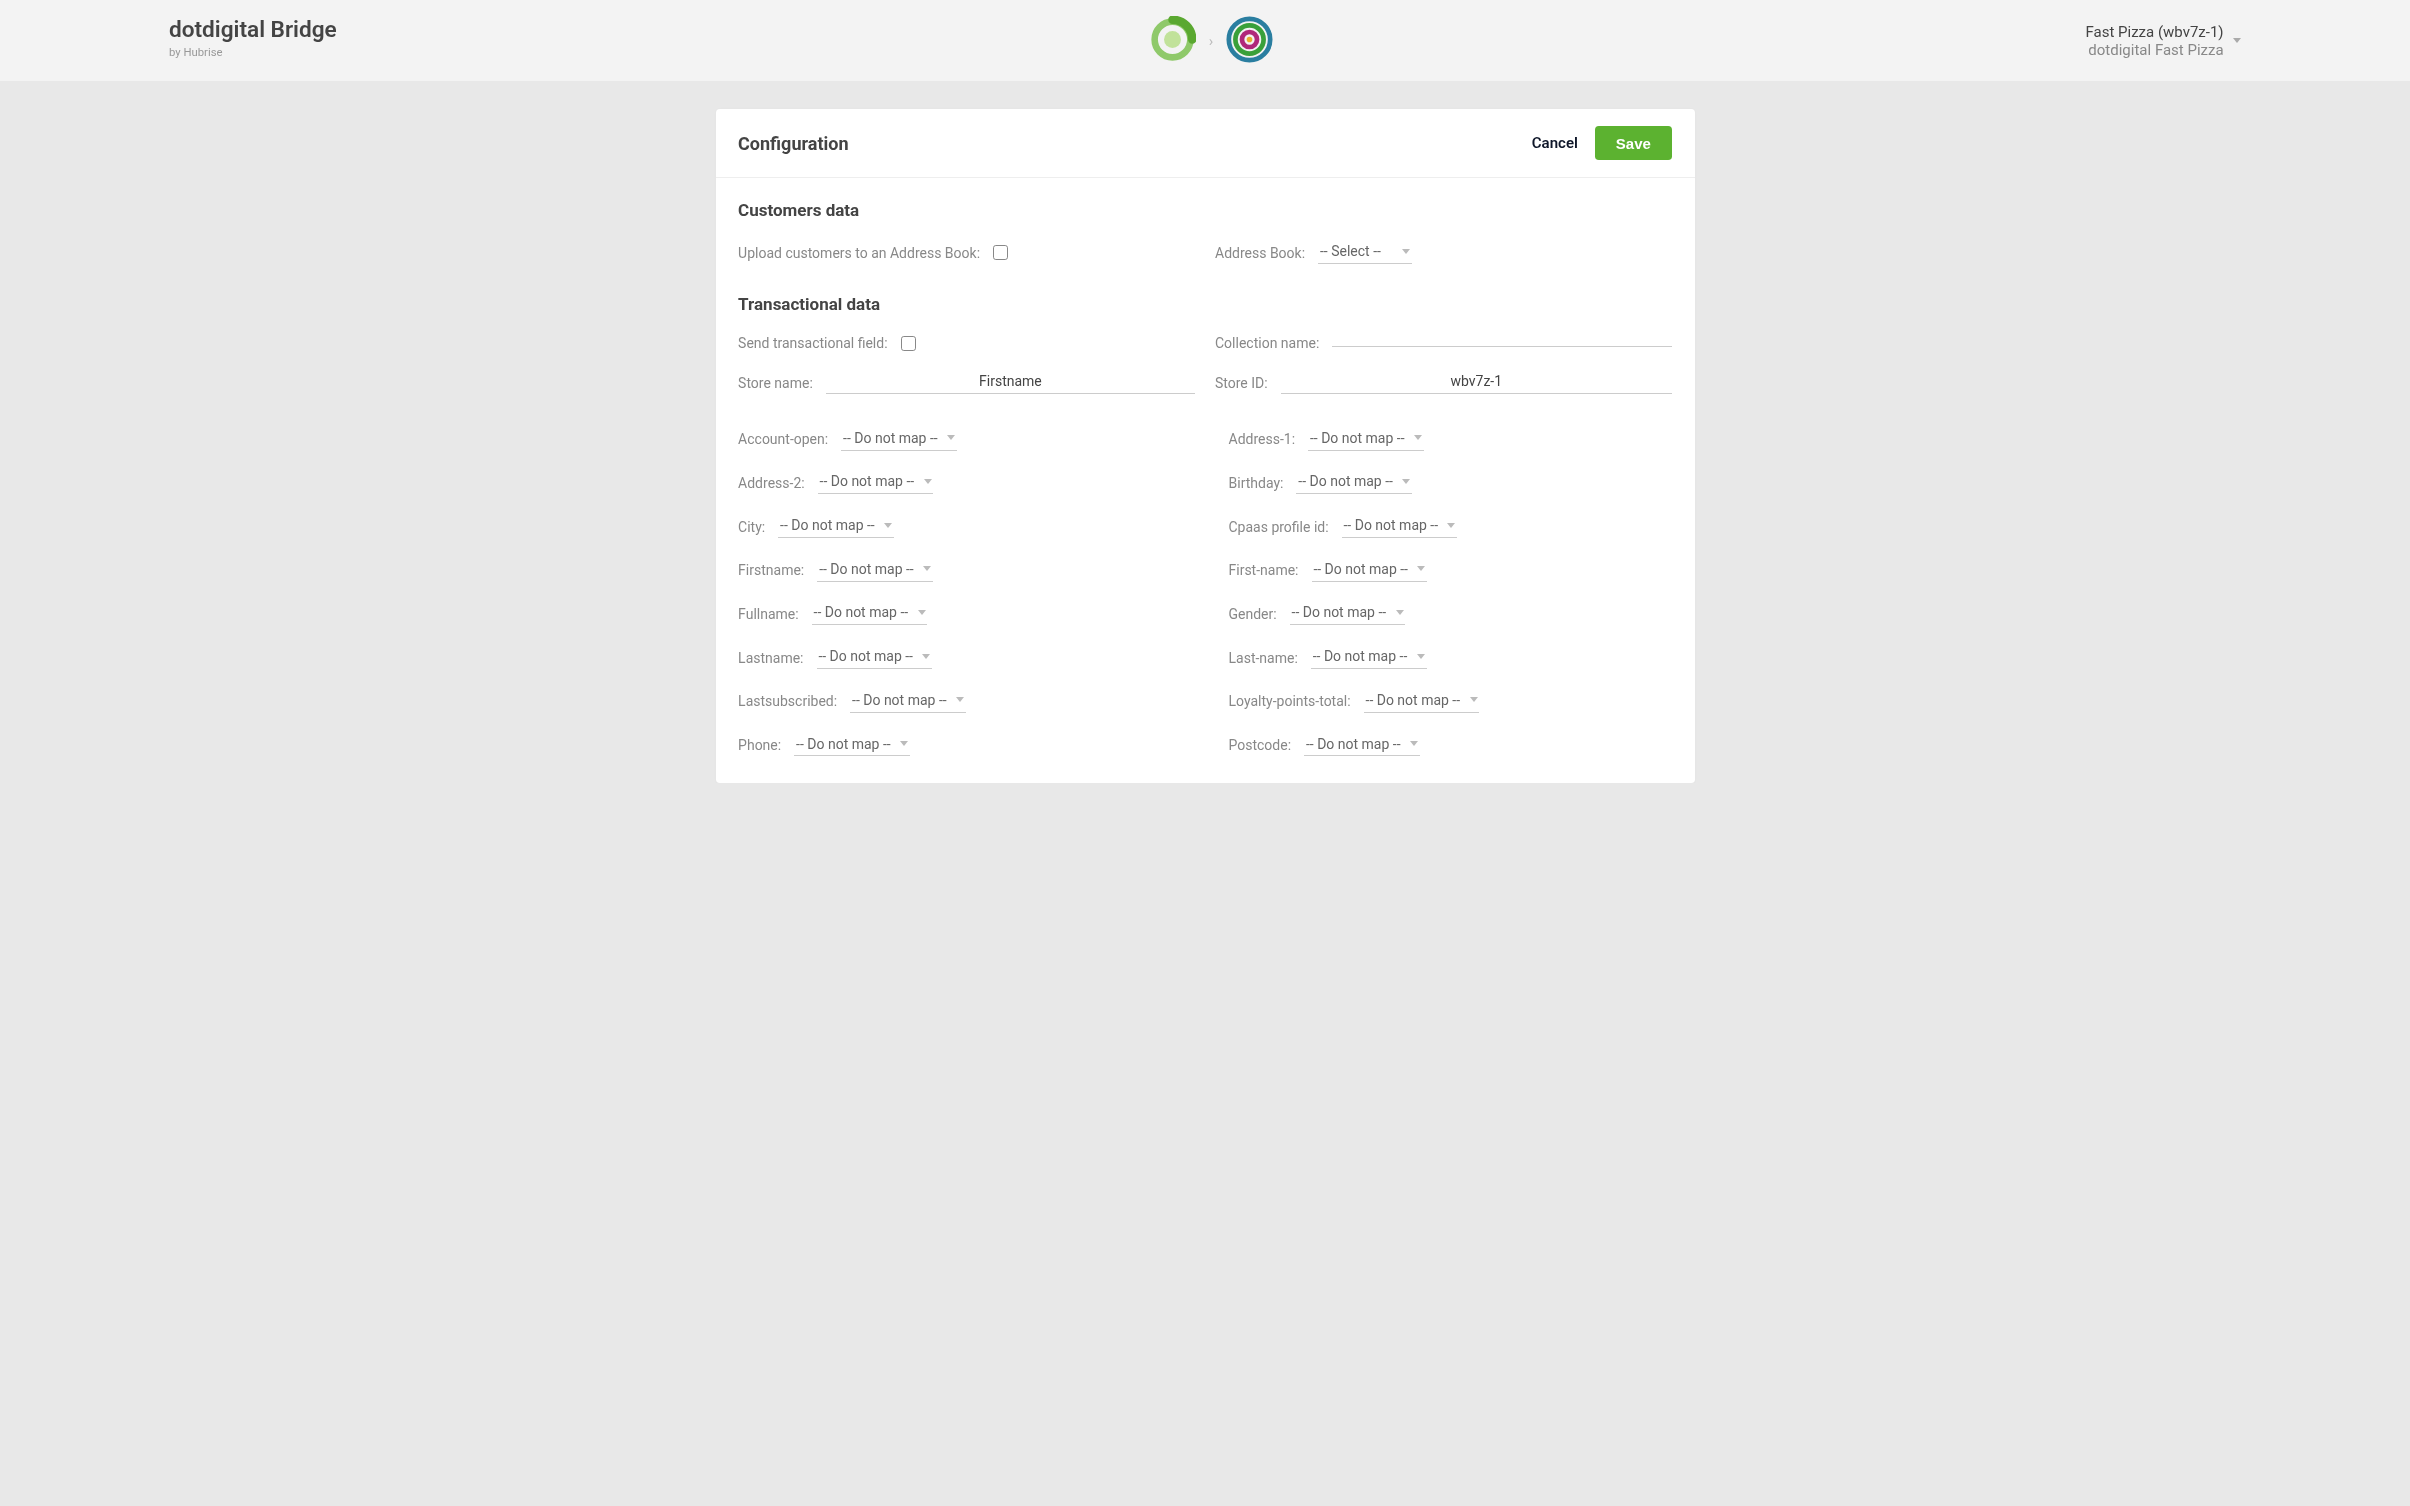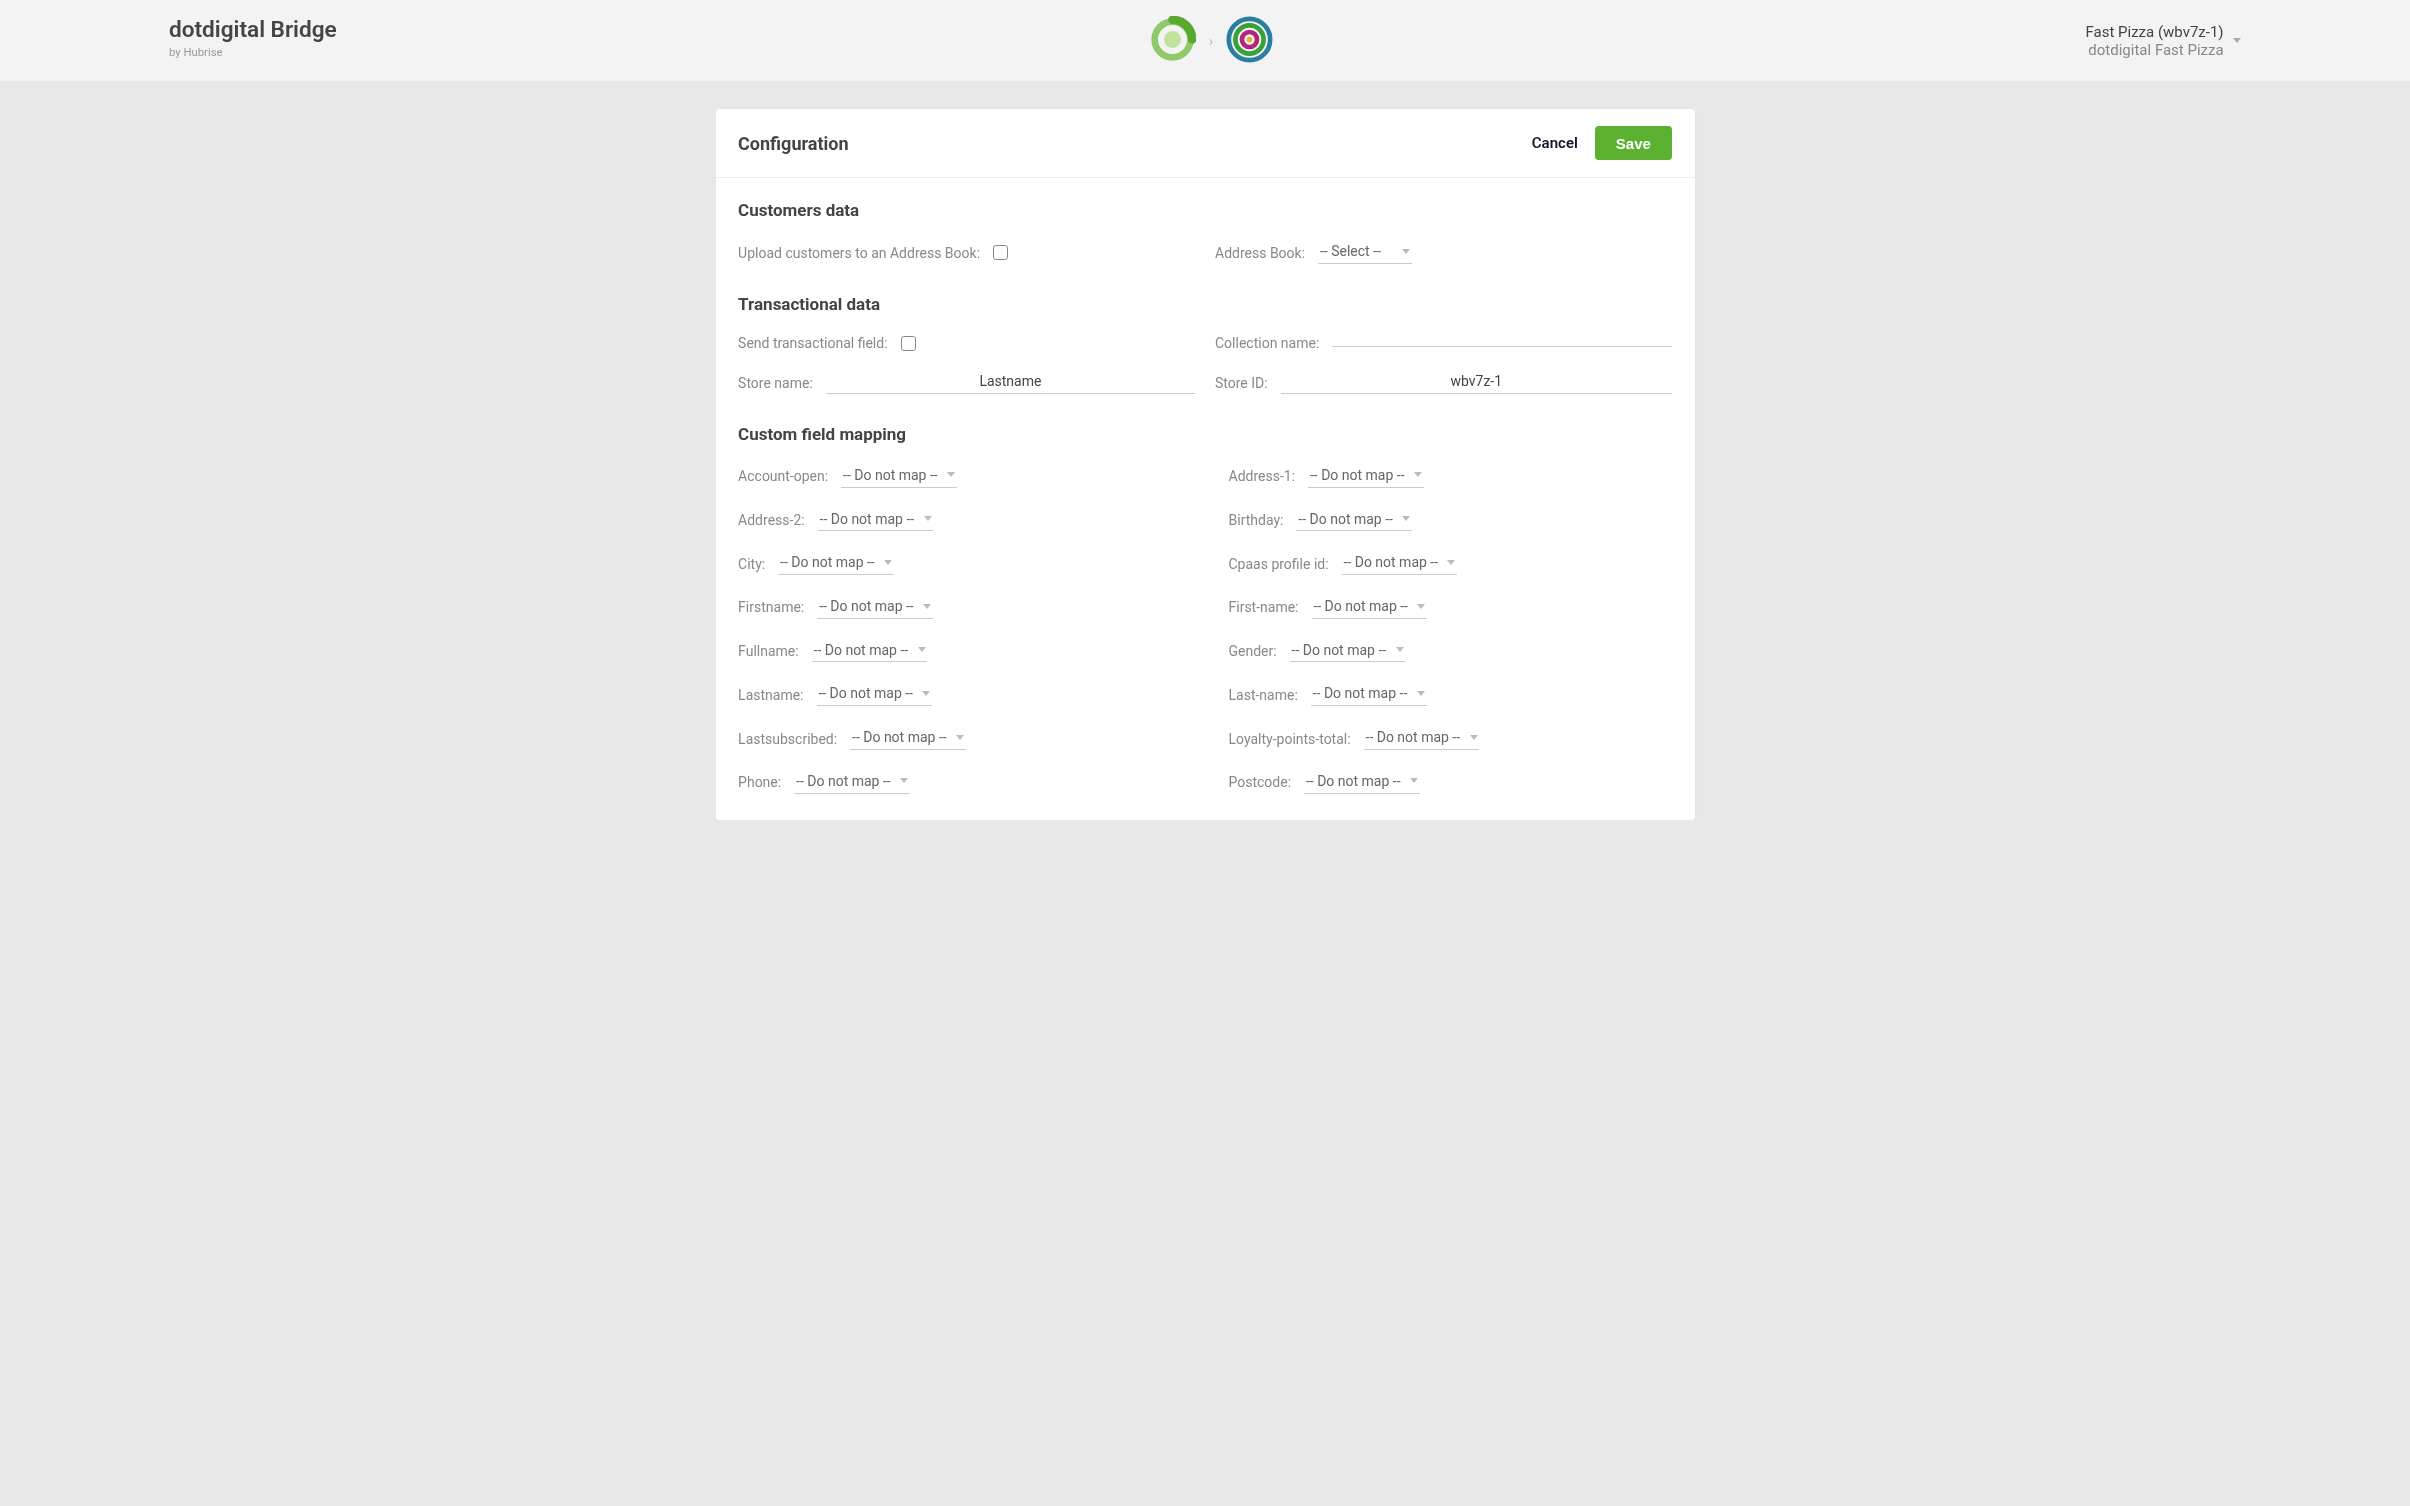--- a/index.html
+++ b/index.html
@@ -162,34 +162,33 @@
       </div>
       <div class="form-row">
         <span class="form-label">Collection name:</span>
         <span class="text-ctrl">
           <span class="text-value"></span>
         </span>
       </div>
       <div class="form-row">
         <span class="form-label">Store name:</span>
         <span class="text-ctrl">
-          <span class="text-value">Lastname</span>
+          <span class="text-value">Firstname</span>
         </span>
       </div>
       <div class="form-row">
         <span class="form-label">Store ID:</span>
         <span class="text-ctrl">
           <span class="text-value">wbv7z-1</span>
         </span>
       </div>
     </div>
   </div>
 
   <div class="section">
-    <div class="section-title">Custom field mapping</div>
     <div class="mapping-grid" id="mapping-grid">
         <div class="form-row">
           <span class="form-label">Account-open:</span>
           <span class="select-ctrl">
             <span>-- Do not map --</span>
             <span class="tri"></span>
           </span>
         </div>
         <div class="form-row">
           <span class="form-label">Address-1:</span>

